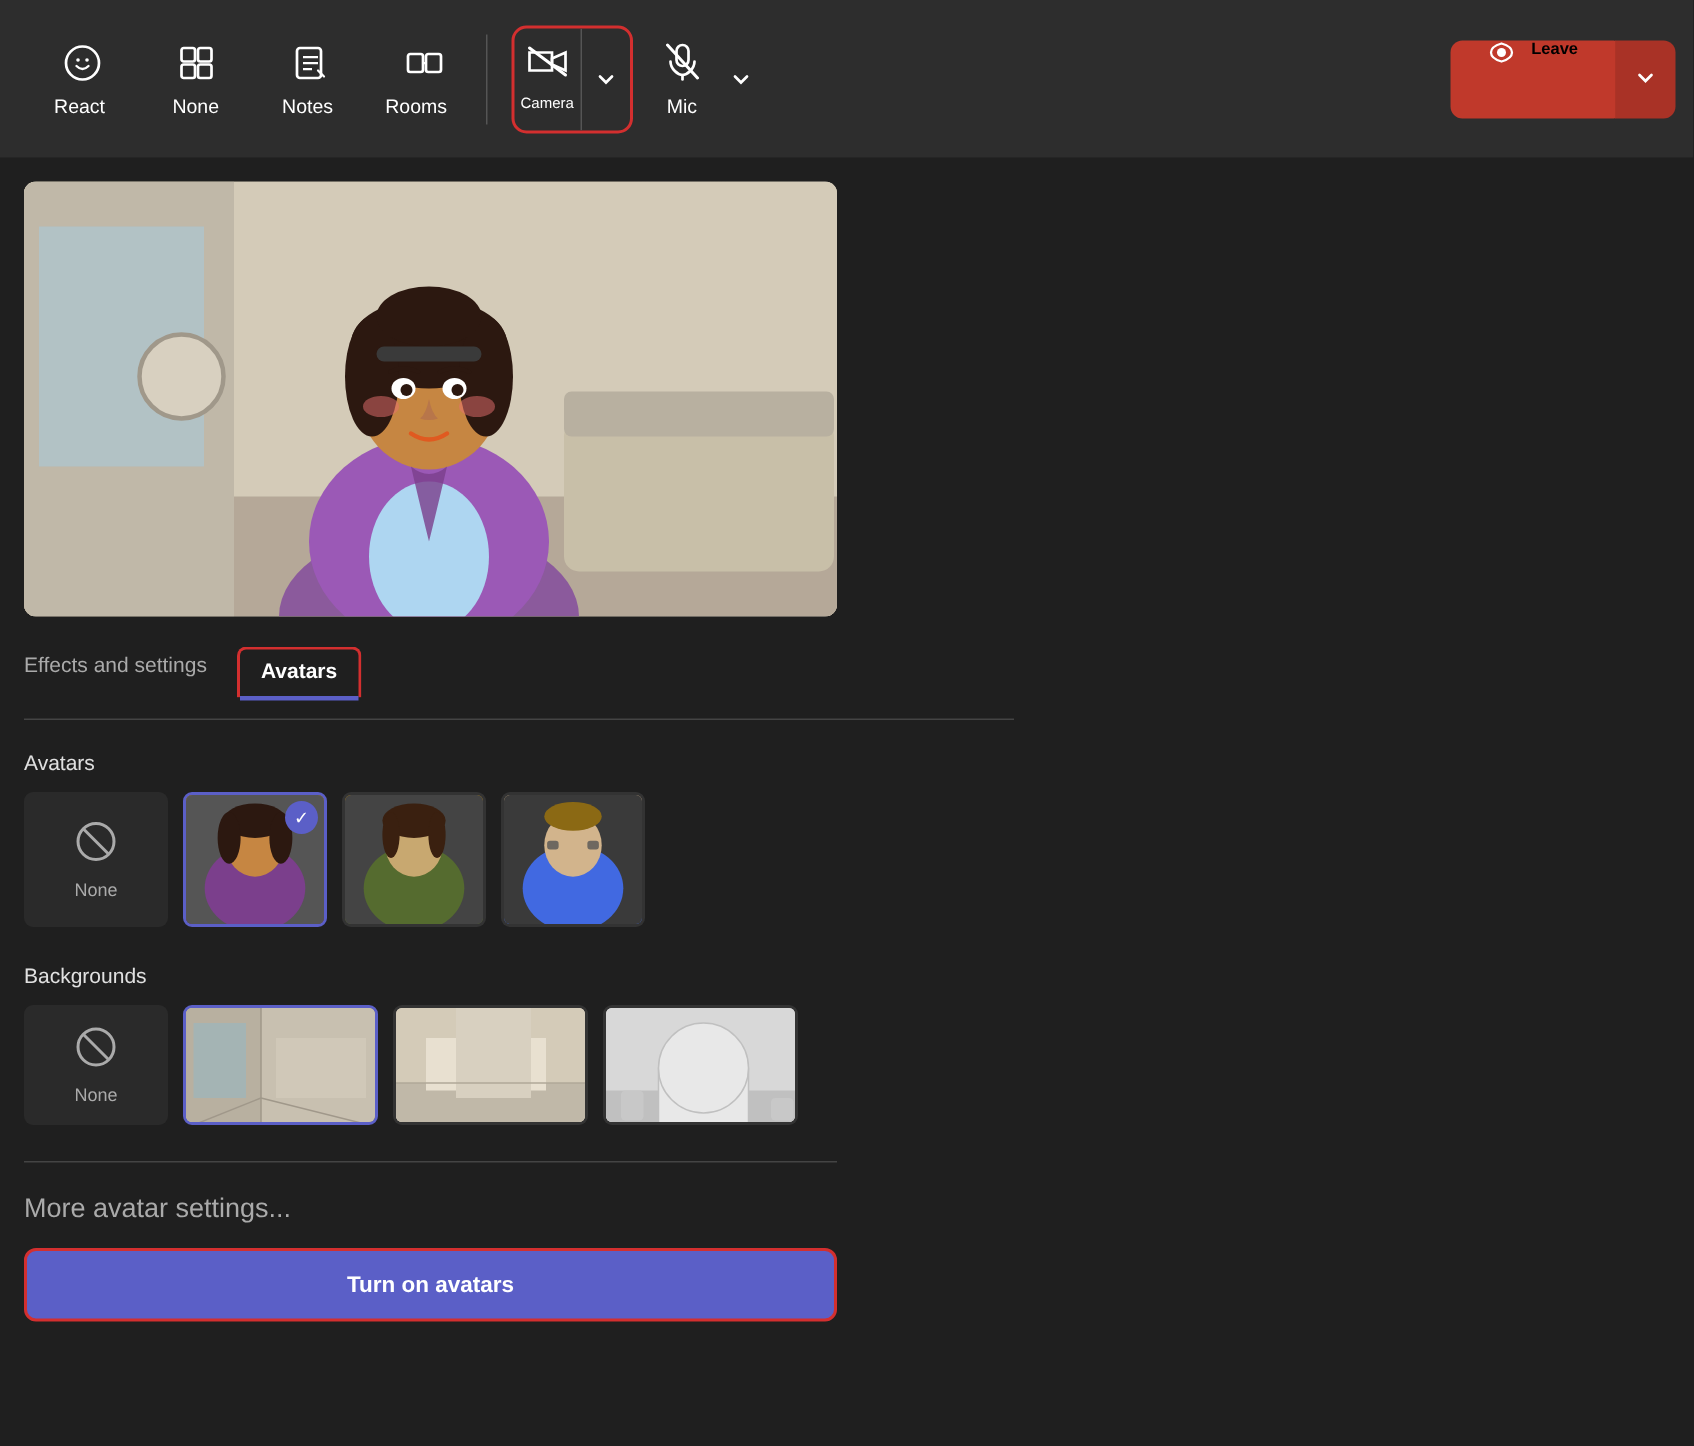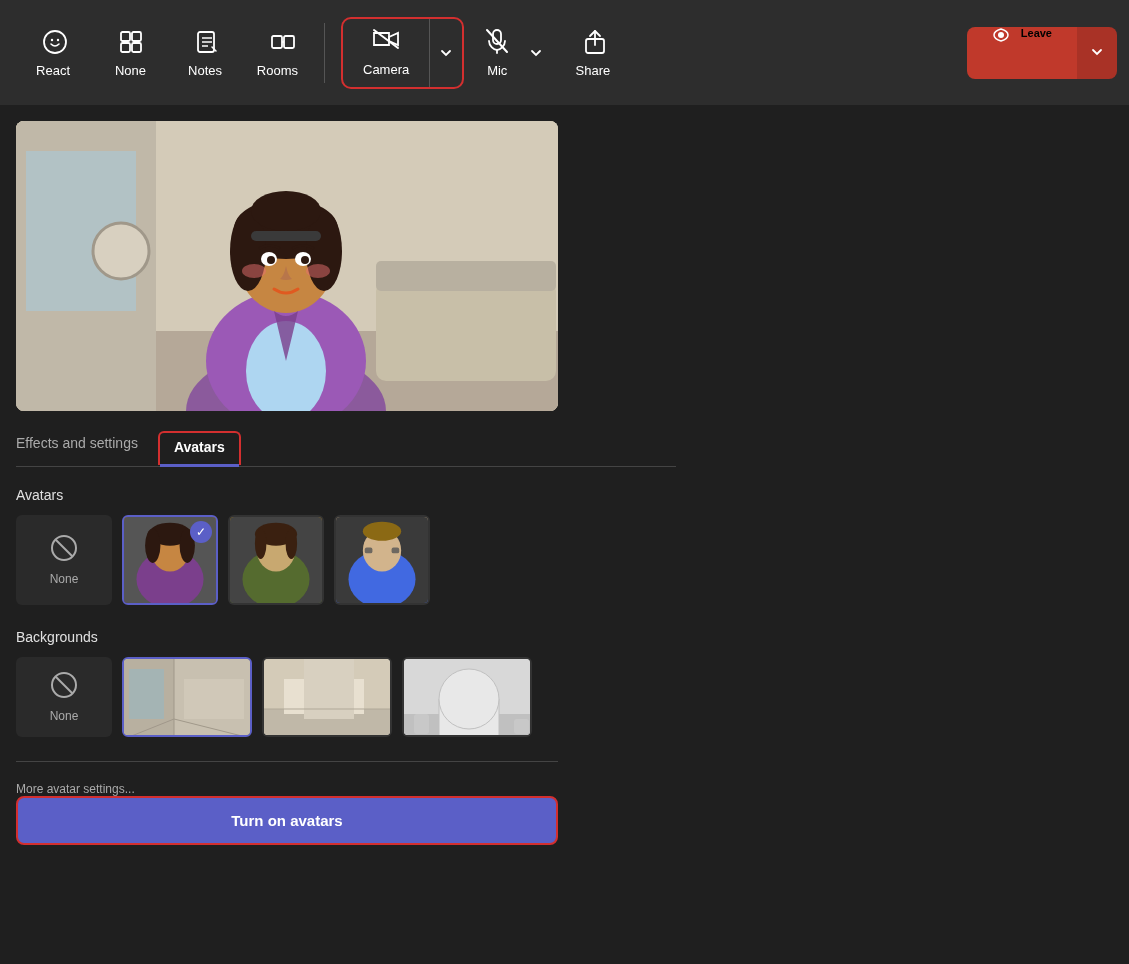--- a/index.html
+++ b/index.html
@@ -64,24 +64,24 @@
     }
     .camera-btn-main {
       display: flex;
       flex-direction: column;
       align-items: center;
       justify-content: center;
       background: transparent;
       border: none;
       color: #fff;
       cursor: pointer;
-      padding: 8px 20px;
+      padding: 8px 4px;
       height: 100%;
       gap: 6px;
-      font-size: 13px;
+      font-size: 10px;
     }
     .camera-btn-main .icon-area { font-size: 22px; }
     .camera-btn-chevron {
       display: flex;
       align-items: center;
       justify-content: center;
       background: transparent;
       border: none;
       border-left: 1px solid #555;
       color: #fff;
@@ -186,21 +186,21 @@
       background: linear-gradient(90deg, #c8bfa8 0%, #d4c9b0 40%, #bfb09a 70%, #c8c0b0 100%);
     }
 
     
     .tabs-area {
       display: flex;
       align-items: center;
       gap: 20px;
       margin-bottom: 20px;
       border-bottom: 1px solid #444;
-      padding-bottom: 1px;
+      padding-bottom: 14px;
     }
     .tab-label {
       font-size: 14px;
       color: #aaa;
       padding-bottom: 10px;
       cursor: default;
     }
     .tab-active {
       font-size: 14px;
       color: #fff;
@@ -332,22 +332,23 @@
       background: linear-gradient(135deg, #d4cbb8 0%, #e8e0d0 60%, #c0b8a8 100%);
     }
     .bg-thumb-3 {
       width: 100%;
       height: 100%;
       background: linear-gradient(135deg, #e8e8e8 0%, #d0d0d0 50%, #b8b8b8 100%);
     }
 
     
     .more-settings-link {
-      font-size: 12px;
+      font-size: 18px;
       color: #aaa;
+      margin-bottom: 16px;
       cursor: pointer;
     }
 
     
     .turn-on-btn {
       width: 100%;
       max-width: 542px;
       padding: 14px;
       background: #5b5fc7;
       border: 2.5px solid #d32f2f;
@@ -453,30 +454,20 @@
       </div>
       <span>Mic</span>
     </button>
     <button class="mic-chevron">
       <svg width="12" height="12" viewBox="0 0 12 12" fill="none">
         <path d="M2 4 L6 8 L10 4" stroke="white" stroke-width="1.8" stroke-linecap="round"></path>
       </svg>
     </button>
   </div>
 
-  <div class="topbar-item">
-    <div class="icon-area">
-      <svg width="26" height="26" viewBox="0 0 26 26" fill="none">
-        <rect x="4" y="10" width="18" height="14" rx="2" stroke="white" stroke-width="1.8" fill="none"></rect>
-        <path d="M13 2 L13 16" stroke="white" stroke-width="1.8" stroke-linecap="round"></path>
-        <path d="M8 7 L13 2 L18 7" stroke="white" stroke-width="1.8" fill="none" stroke-linecap="round" stroke-linejoin="round"></path>
-      </svg>
-    </div>
-    <span>Share</span>
-  </div>
 
   <div class="leave-group">
     <button class="leave-btn">
       <svg width="20" height="16" viewBox="0 0 20 16" fill="none">
         <path d="M3 8 Q3 4 10 2 Q17 4 17 8 Q17 12 10 14 Q3 12 3 8Z" stroke="white" stroke-width="1.5" fill="#c0392b"></path>
         <circle cx="10" cy="8" r="3" fill="white"></circle>
       </svg>
       <span>Leave</span>
     </button>
     <button class="leave-chevron">

